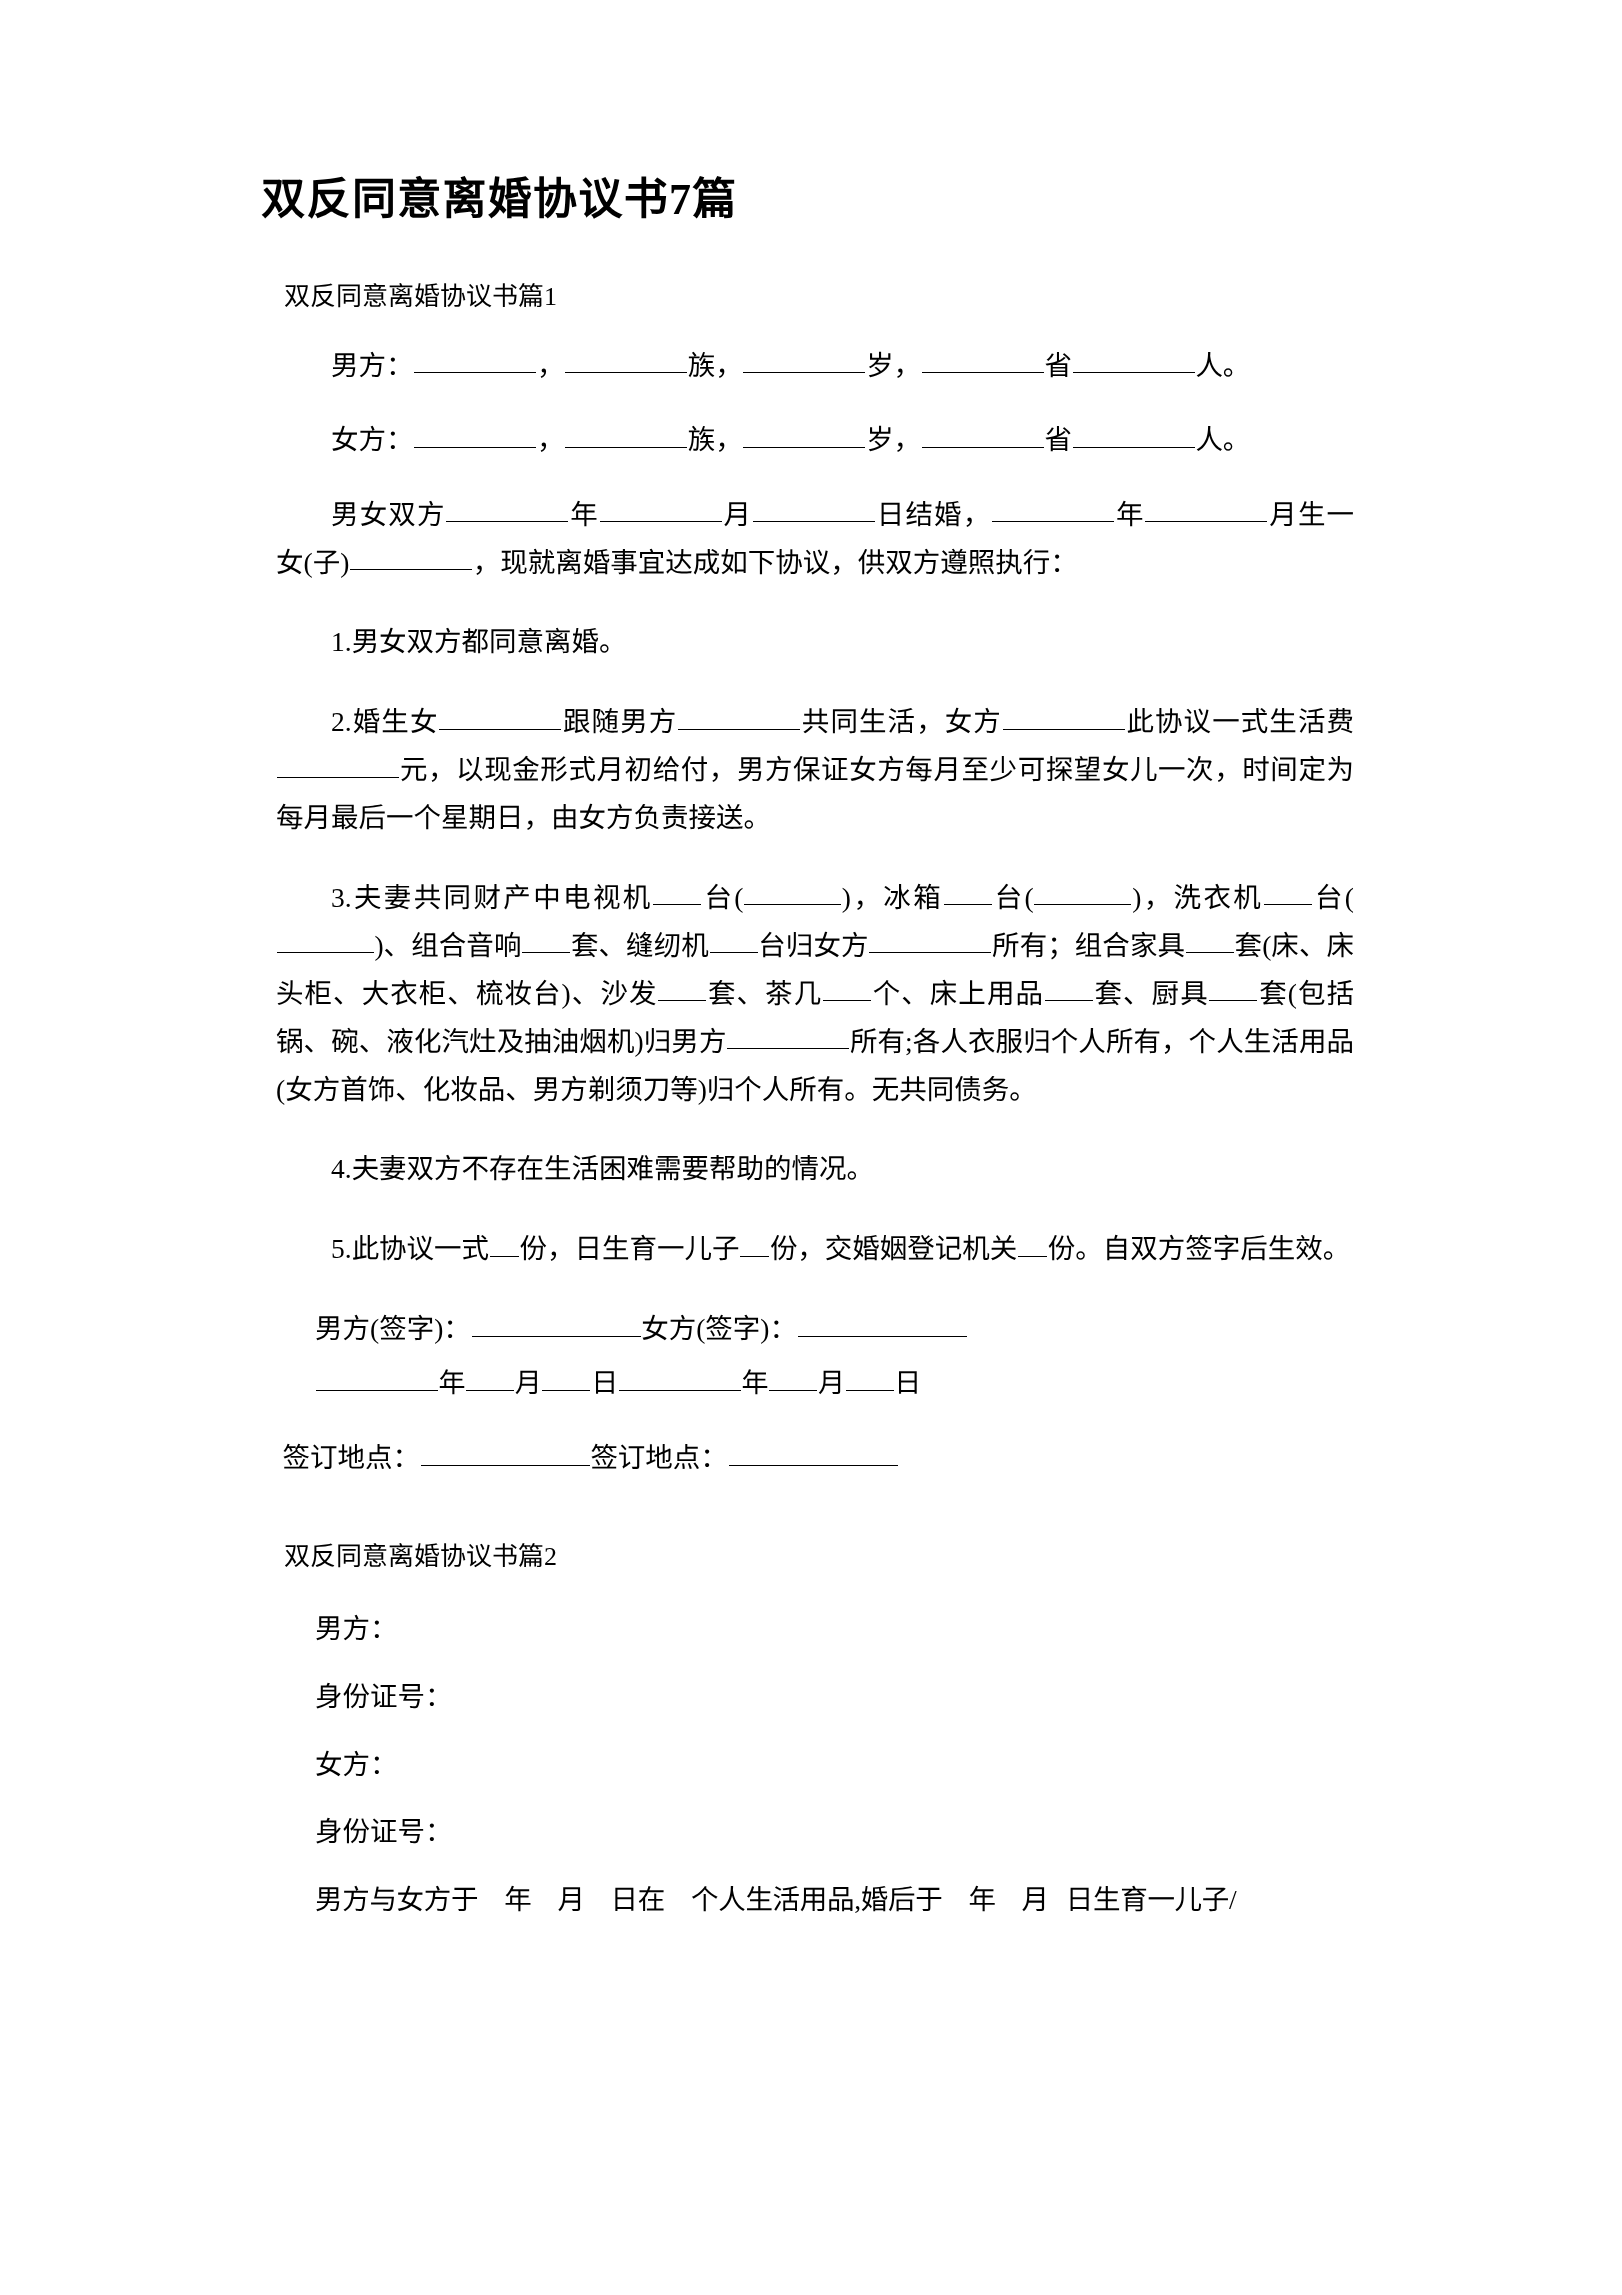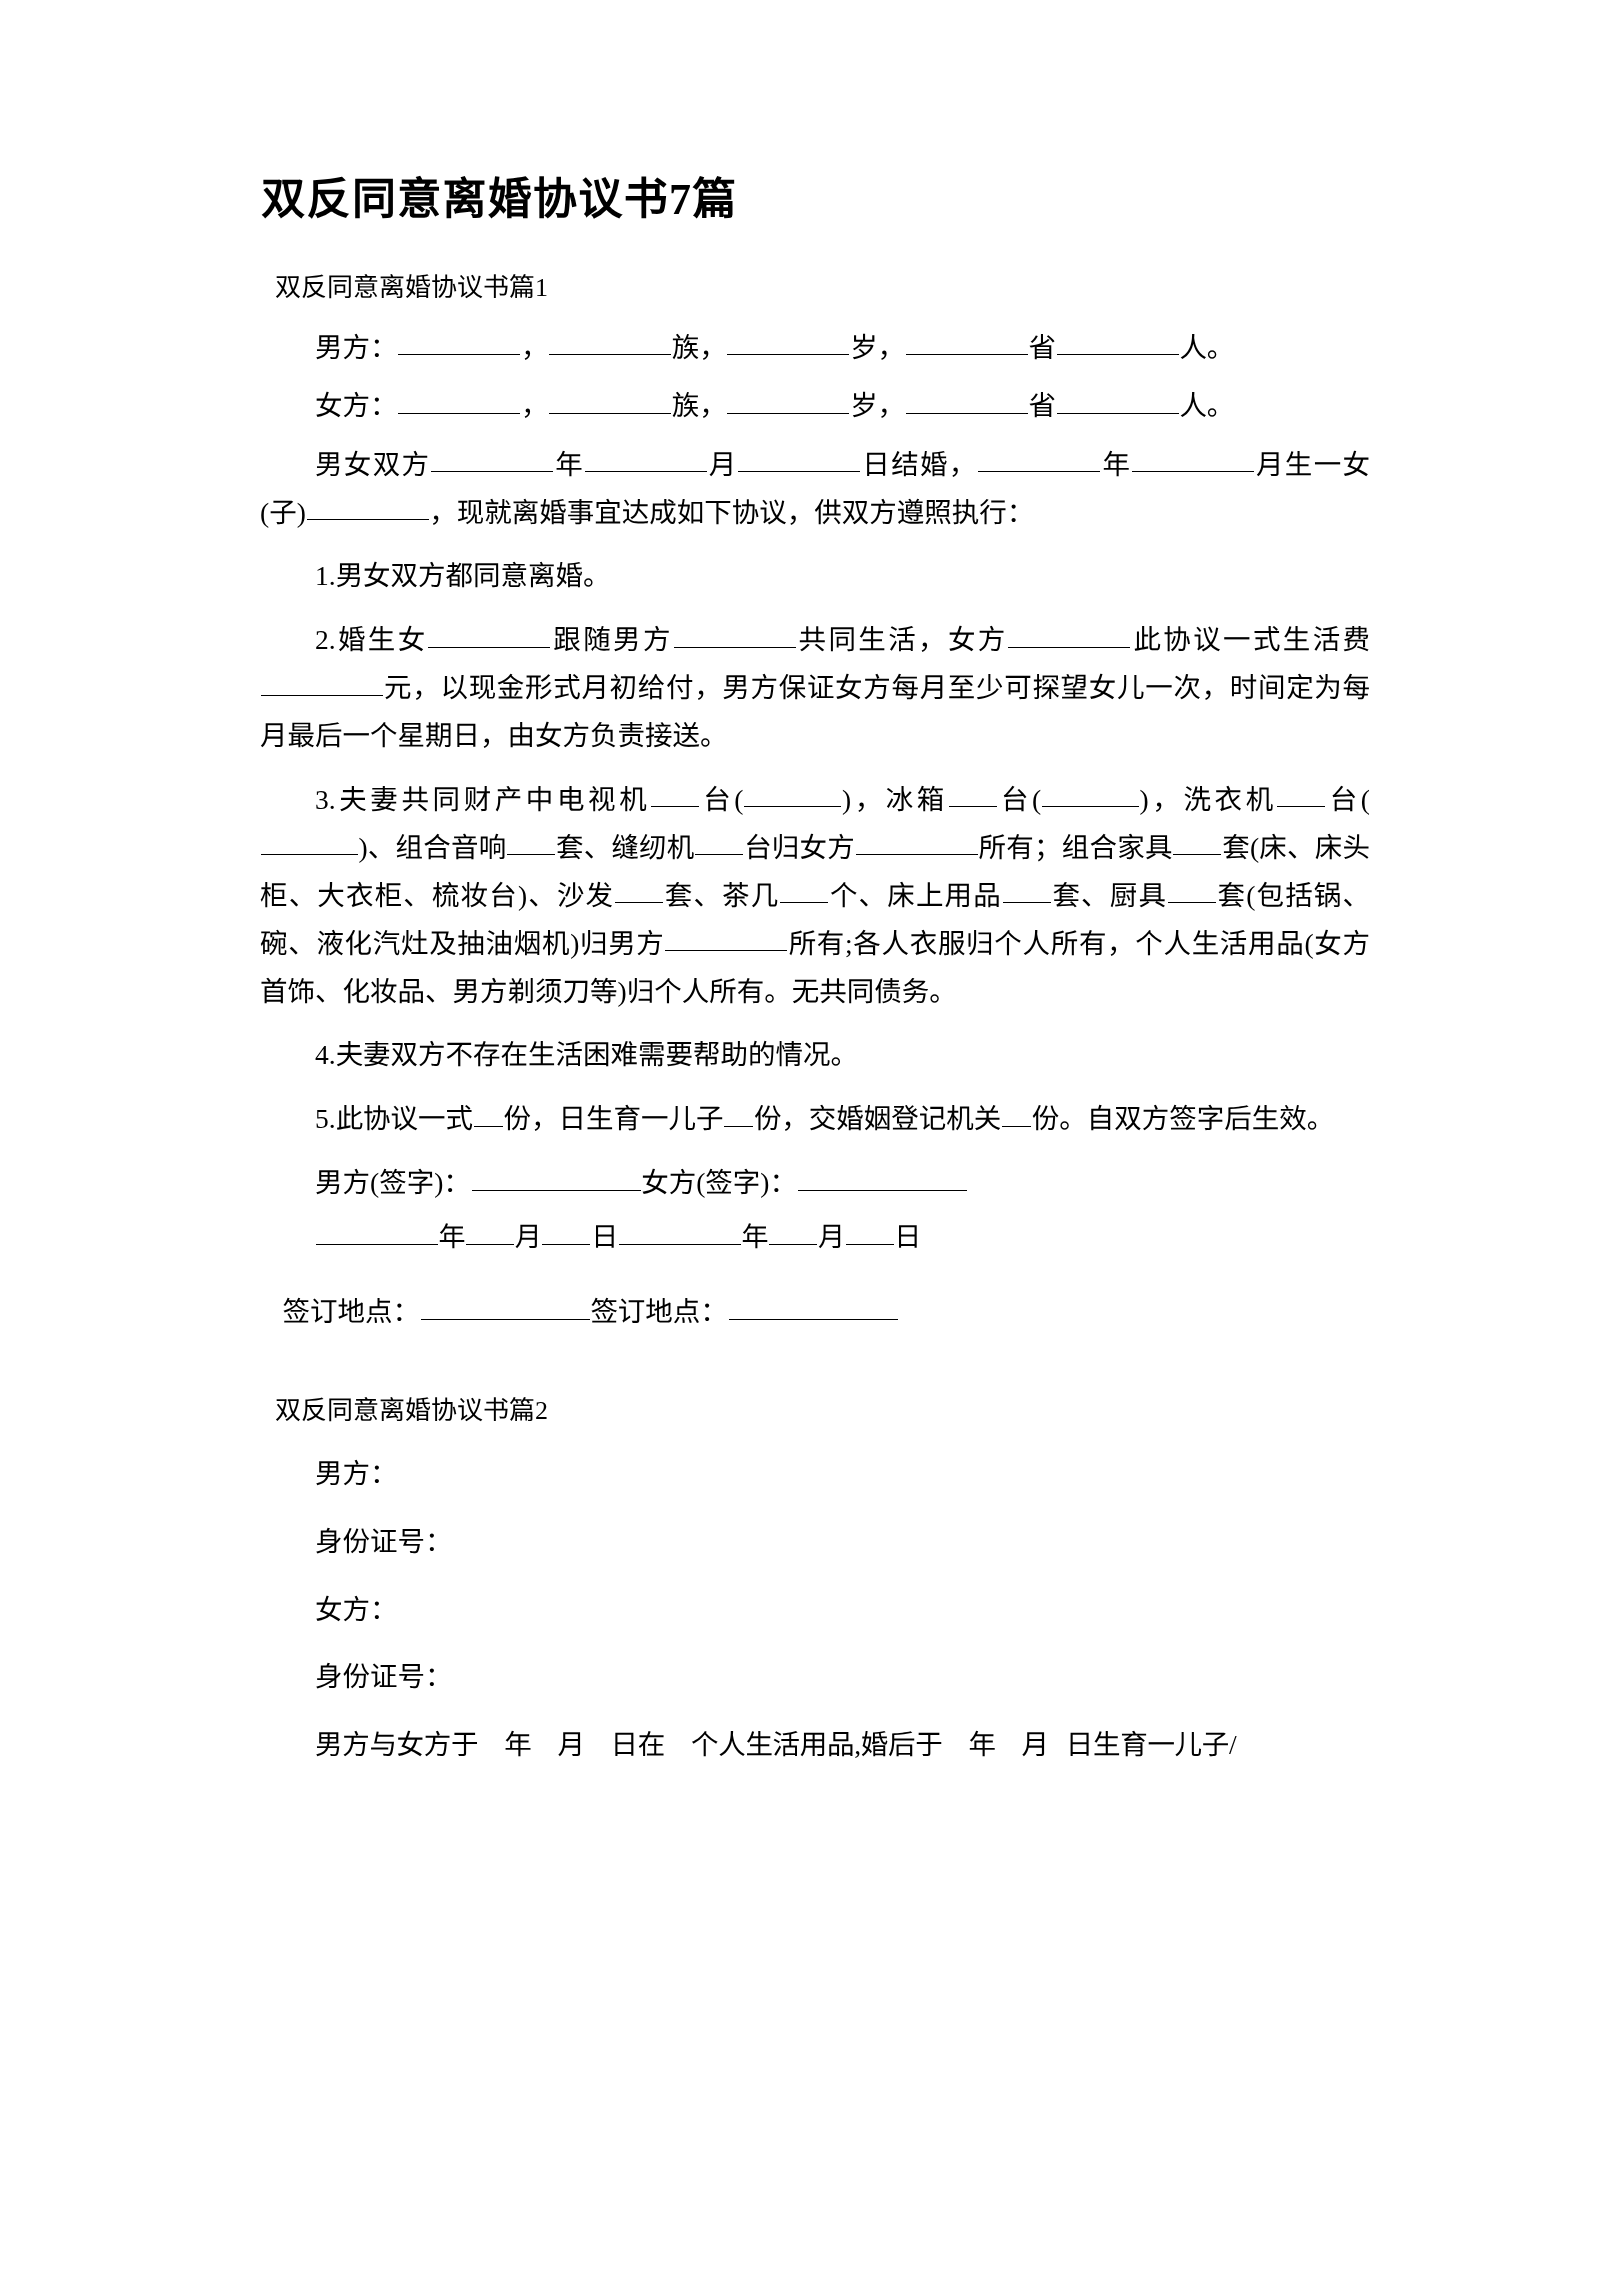--- a/index.html
+++ b/index.html
@@ -42,32 +42,32 @@
     text-align: left;
     margin: 0;
     padding-top: 178px;
     padding-left: 1.3px;
     white-space: nowrap;
   }
 
   .section-heading {
     font-size: 26px;
     line-height: 1.0;
-    margin: 7px;
+    margin: 16px;
     padding-top: 46px;
     padding-left: 7.9px;
     white-space: nowrap;
     font-weight: 400;
   }
 
   
   .para {
     font-size: 27.5px;
     line-height: 48px;
-    margin: 0;
+    margin: 16px;
     padding-top: 15.7px;
     text-align: justify;
     text-justify: inter-character;
     text-align-last: left;
     word-break: break-all;
   }
   .para.indent {
     text-indent: 55px;
   }
   .para.tight {

